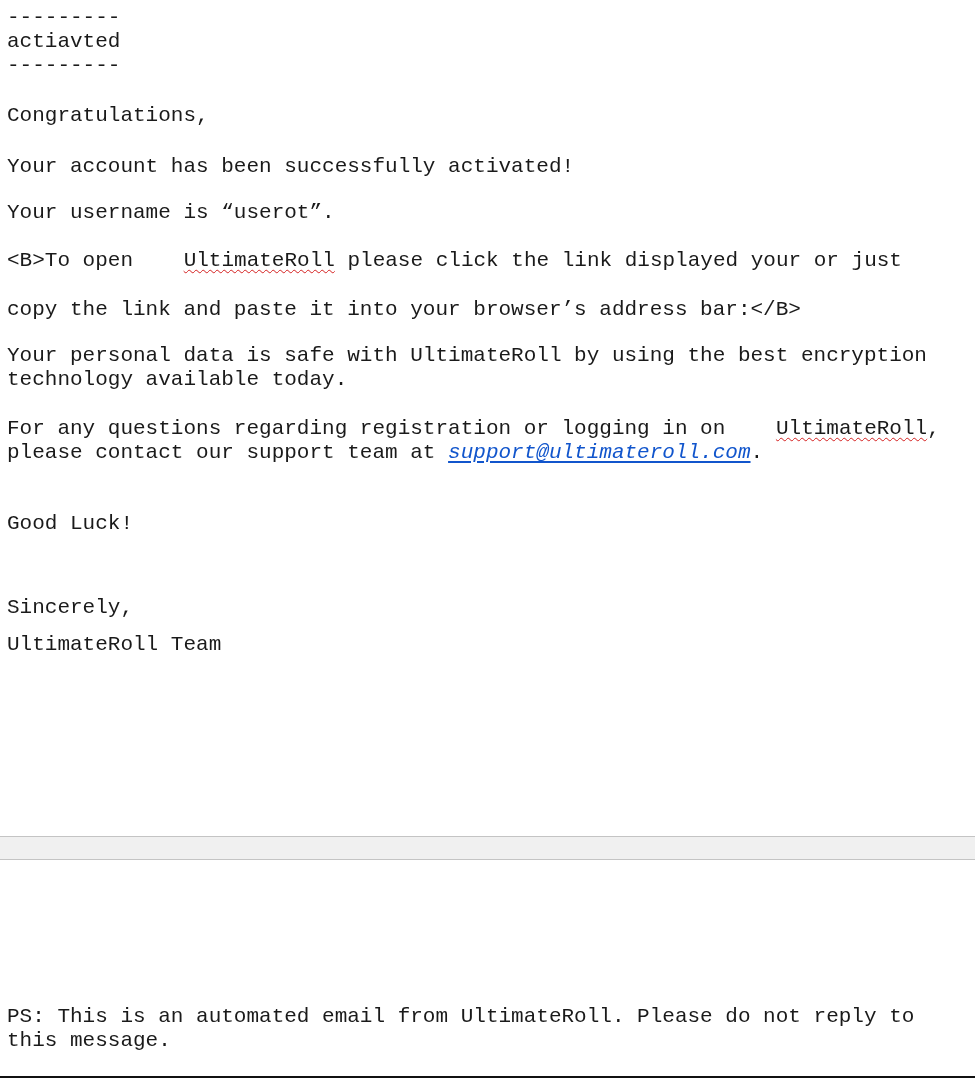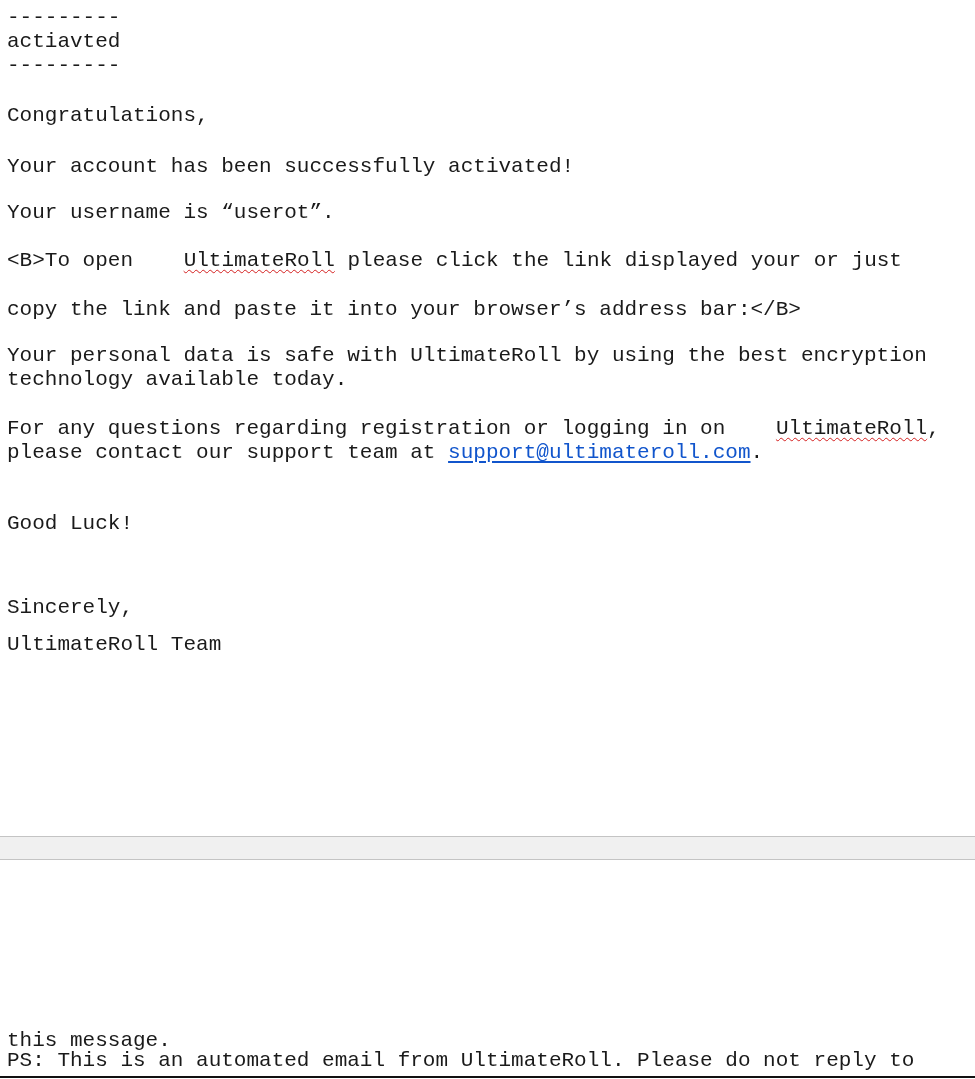--- a/index.html
+++ b/index.html
@@ -32,20 +32,21 @@
       text-decoration: underline wavy #d42020;
       text-decoration-thickness: 1px;
       text-underline-offset: 3px;
       margin-left: 38px;
     }
     .link {
       color: #1155cc;
       text-decoration: underline;
       text-decoration-color: #1155cc;
       text-underline-offset: 3px;
+      font-style: italic;
     }
     .divider-bar {
       position: absolute;
       left: 0;
       top: 836px;
       width: 975px;
       height: 24px;
       background: #f0f0f0;
       border-top: 1px solid #c4c4c4;
       border-bottom: 1px solid #c4c4c4;
@@ -85,17 +86,17 @@
 
   <div class="line" style="top:512px;">Good Luck!</div>
 
   <div class="line" style="top:596px;">Sincerely,</div>
   <div class="line" style="top:633px;">UltimateRoll Team</div>
 </div>
 
 <div class="divider-bar"></div>
 
 <div class="pane" style="top:861px;height:215px;">
-  <div class="line" style="top:144px;margin-top:44px;">PS: This is an automated email from UltimateRoll. Please do not reply to</div>
+  <div class="line" style="top:144px;">PS: This is an automated email from UltimateRoll. Please do not reply to</div>
   <div class="line" style="top:168px;">this message.</div>
 </div>
 
 <div class="bottom-rule"></div>
 
 </body></html>

